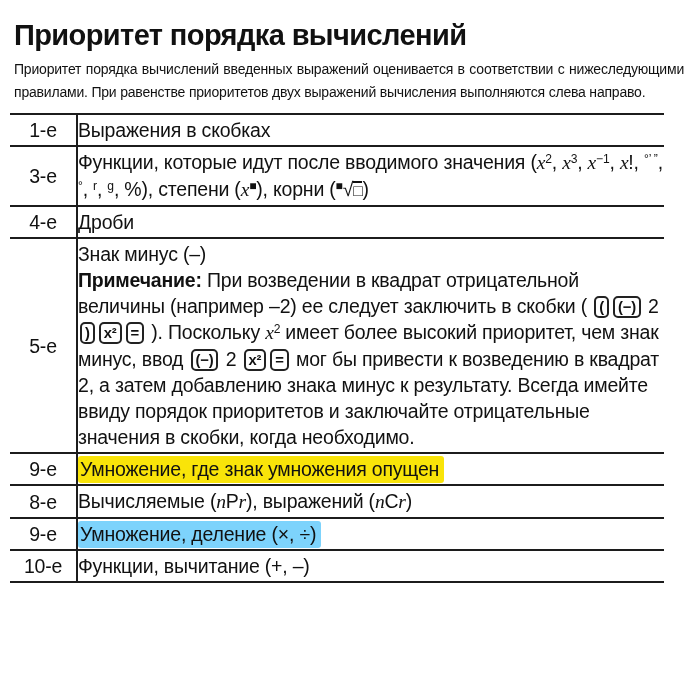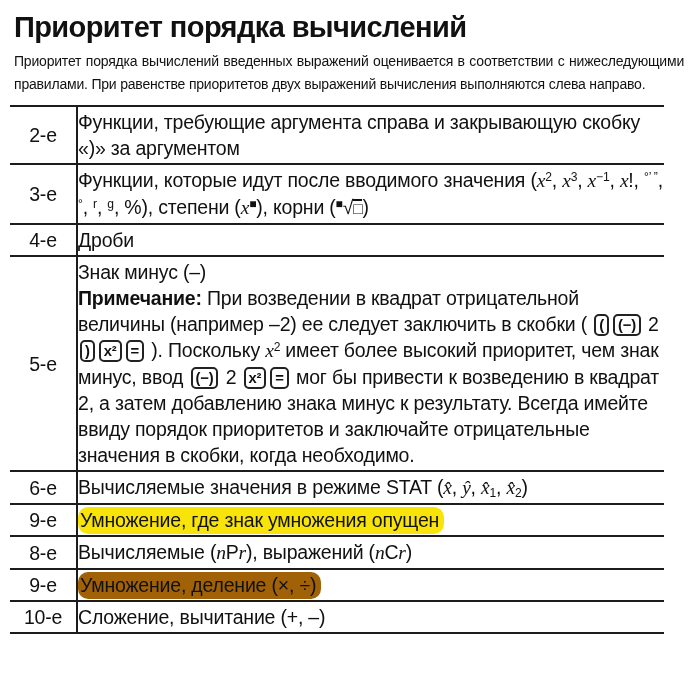--- a/index.html
+++ b/index.html
@@ -1,48 +1,48 @@
 <!DOCTYPE html>
 <html lang="ru"><head>
 <meta charset="utf-8">
 <style>
   html,body{margin:0;padding:0;background:#ffffff;}
   body{width:700px;font-family:"Liberation Sans",sans-serif;color:#111;-webkit-font-smoothing:antialiased;}
-  .page{padding:4px 16px 0 14px;width:670px;}
+  .page{padding:12px 16px 0 14px;width:670px;}
   h1.title{font-size:29px;line-height:34px;font-weight:bold;margin:6px 0 6px 0;letter-spacing:-0.6px;}
   .intro{font-size:14px;line-height:23px;text-align:justify;margin:0 0 9px 0;letter-spacing:-0.2px;}
   table.prio{border-collapse:collapse;width:654px;margin-left:-4px;table-layout:fixed;}
   table.prio td{border-top:2px solid #1c1c1c;border-bottom:2px solid #1c1c1c;
     font-size:19.5px;line-height:26px;padding:2px 0;vertical-align:middle;letter-spacing:-0.2px;}
   td.rank{width:66px;text-align:center;border-right:2px solid #1c1c1c;}
   td.desc{padding-left:13px;padding-right:4px;}
   
   .p{}
   .b{font-weight:bold;text-align:right;}
   .m{font-family:"Liberation Serif",serif;font-style:italic;}
   .sup{font-size:0.62em;position:relative;top:-0.48em;line-height:0;}
   .sub{font-size:0.62em;position:relative;top:0.25em;line-height:0;}
   .key{display:inline-block;border:2px solid #222;border-radius:5px;padding:0 3px;
     margin:0 2px;font-size:0.76em;font-weight:bold;line-height:1.25;vertical-align:0.08em;white-space:nowrap;}
   .radbox{display:inline-block;border-top:2px solid #111;font-size:0.8em;line-height:1;}
-  .hl{border-radius:10px;padding:2px 5px 3px 2px;box-decoration-break:clone;margin-top:16px;-webkit-box-decoration-break:clone;}
+  .hl{border-radius:3px;padding:2px 5px 3px 2px;box-decoration-break:clone;margin-top:16px;-webkit-box-decoration-break:clone;}
 </style>
 </head>
 <body>
 
 <div class="page">
   <h1 class="title">Приоритет порядка вычислений</h1>
   <p class="intro">Приоритет порядка вычислений введенных выражений оценивается в соответствии с нижеследующими правилами. При равенстве приоритетов двух выражений вычисления выполняются слева направо.</p>
 
   <table class="prio">
     <tbody>
         <tr>
-    <td class="rank">2-е</td>
+    <td class="rank">1-е</td>
     <td class="desc">
-      <span><span class="p">Функции, требующие аргумента справа и закрывающую скобку «)» за аргументом</span></span>
+      <span><span class="p">Выражения в скобках</span></span>
     </td>
   </tr>
         <tr>
     <td class="rank">3-е</td>
     <td class="desc">
       <span><span class="p">Функции, которые идут после вводимого значения (</span><span class="m">x</span><span class="sup">2</span><span class="p">, </span><span class="m">x</span><span class="sup">3</span><span class="p">, </span><span class="m">x</span><span class="sup">−1</span><span class="p">, </span><span class="m">x</span><span class="p">!, </span><span class="sup">°’ ”</span><span class="p">, </span><span class="sup">°</span><span class="p">, </span><span class="sup">r</span><span class="p">, </span><span class="sup">g</span><span class="p">, %), степени (</span><span class="m">x</span><span class="sup">■</span><span class="p">), корни (</span><span class="sup">■</span><span class="p">√</span><span class="radbox">□</span><span class="p">)</span></span>
     </td>
   </tr>
         <tr>
     <td class="rank">4-е</td>
@@ -50,44 +50,38 @@
       <span><span class="p">Дроби</span></span>
     </td>
   </tr>
         <tr>
     <td class="rank">5-е</td>
     <td class="desc">
       <span><span class="p">Знак минус (–)</span><br><span class="b">Примечание:</span><span class="p"> При возведении в квадрат отрицательной величины (например –2) ее следует заключить в скобки ( </span><span class="key">(</span><span class="key">(−)</span><span class="p"> 2 </span><span class="key">)</span><span class="key">x²</span><span class="key">=</span><span class="p"> ). Поскольку </span><span class="m">x</span><span class="sup">2</span><span class="p"> имеет более высокий приоритет, чем знак минус, ввод </span><span class="key">(−)</span><span class="p"> 2 </span><span class="key">x²</span><span class="key">=</span><span class="p"> мог бы привести к возведению в квадрат 2, а затем добавлению знака минус к результату. Всегда имейте ввиду порядок приоритетов и заключайте отрицательные значения в скобки, когда необходимо.</span></span>
     </td>
   </tr>
         <tr>
-    <td class="rank">6-е</td>
-    <td class="desc">
-      <span><span class="p">Вычисляемые значения в режиме STAT (</span><span class="m">x̂</span><span class="p">, </span><span class="m">ŷ</span><span class="p">, </span><span class="m">x̂</span><span class="sub">1</span><span class="p">, </span><span class="m">x̂</span><span class="sub">2</span><span class="p">)</span></span>
-    </td>
-  </tr>
-        <tr>
     <td class="rank">9-е</td>
     <td class="desc">
       <span class="hl" style="background: rgb(249, 228, 9);"><span class="p">Умножение, где знак умножения опущен</span></span>
     </td>
   </tr>
         <tr>
     <td class="rank">8-е</td>
     <td class="desc">
       <span><span class="p">Вычисляемые (</span><span class="m">n</span><span class="p">P</span><span class="m">r</span><span class="p">), выражений (</span><span class="m">n</span><span class="p">C</span><span class="m">r</span><span class="p">)</span></span>
     </td>
   </tr>
         <tr>
     <td class="rank">9-е</td>
     <td class="desc">
-      <span class="hl" style="background: #a16207;"><span class="p">Умножение, деление (×, ÷)</span></span>
+      <span class="hl" style="background: #7dd3fc;"><span class="p">Умножение, деление (×, ÷)</span></span>
     </td>
   </tr>
         <tr>
     <td class="rank">10-е</td>
     <td class="desc">
-      <span><span class="p">Сложение, вычитание (+, –)</span></span>
+      <span><span class="p">Функции, вычитание (+, –)</span></span>
     </td>
   </tr>
       </tbody>
   </table>
 </div>
 
 </body></html>

